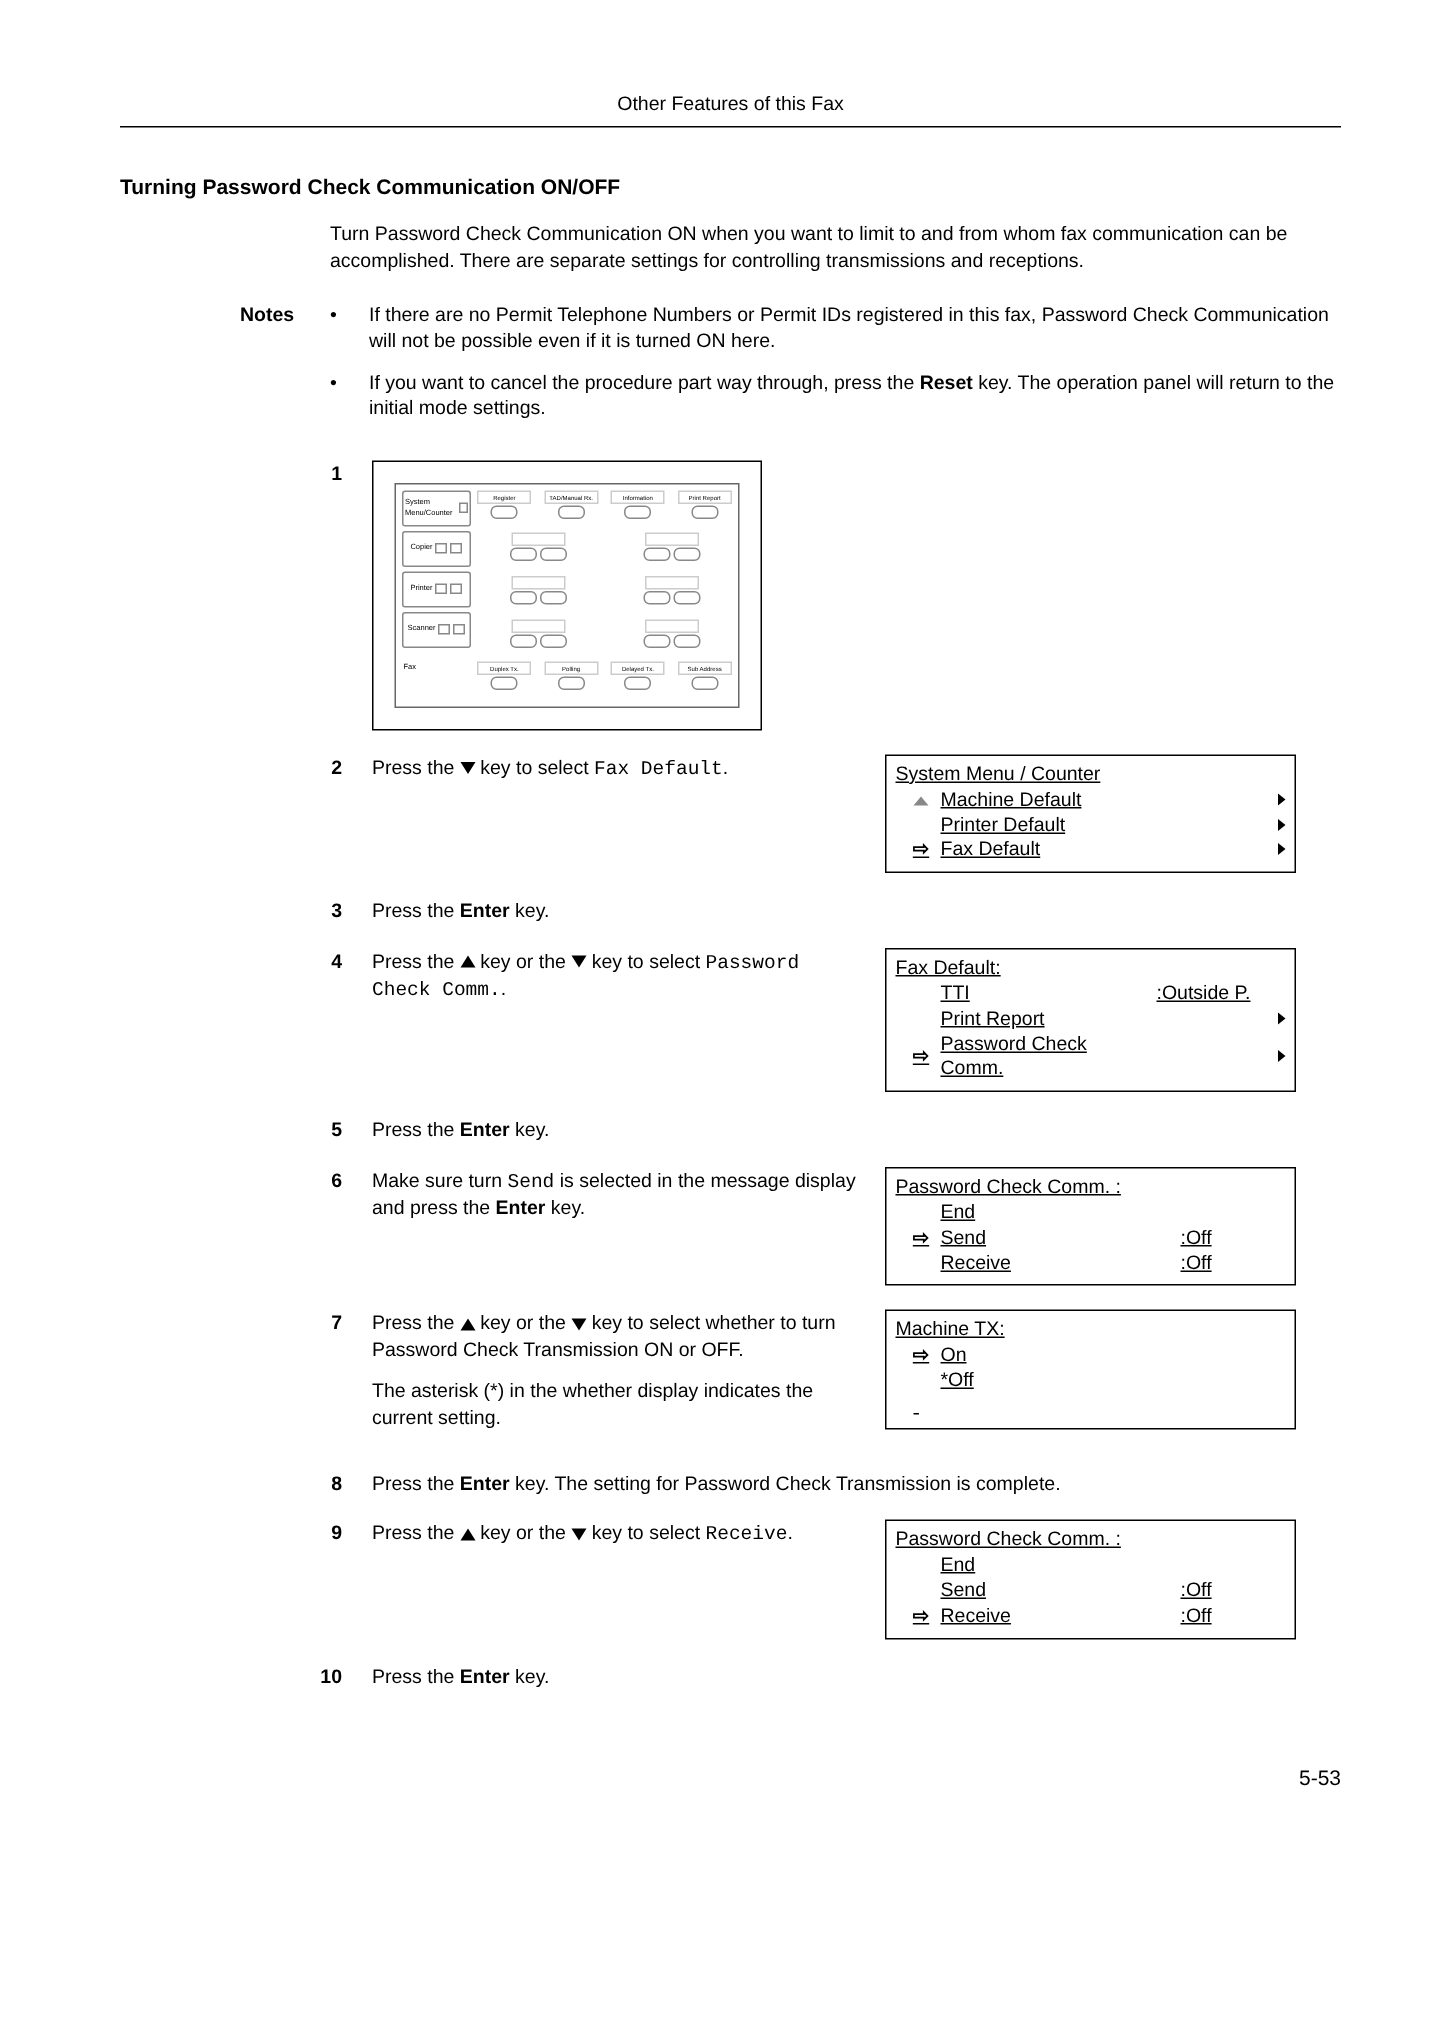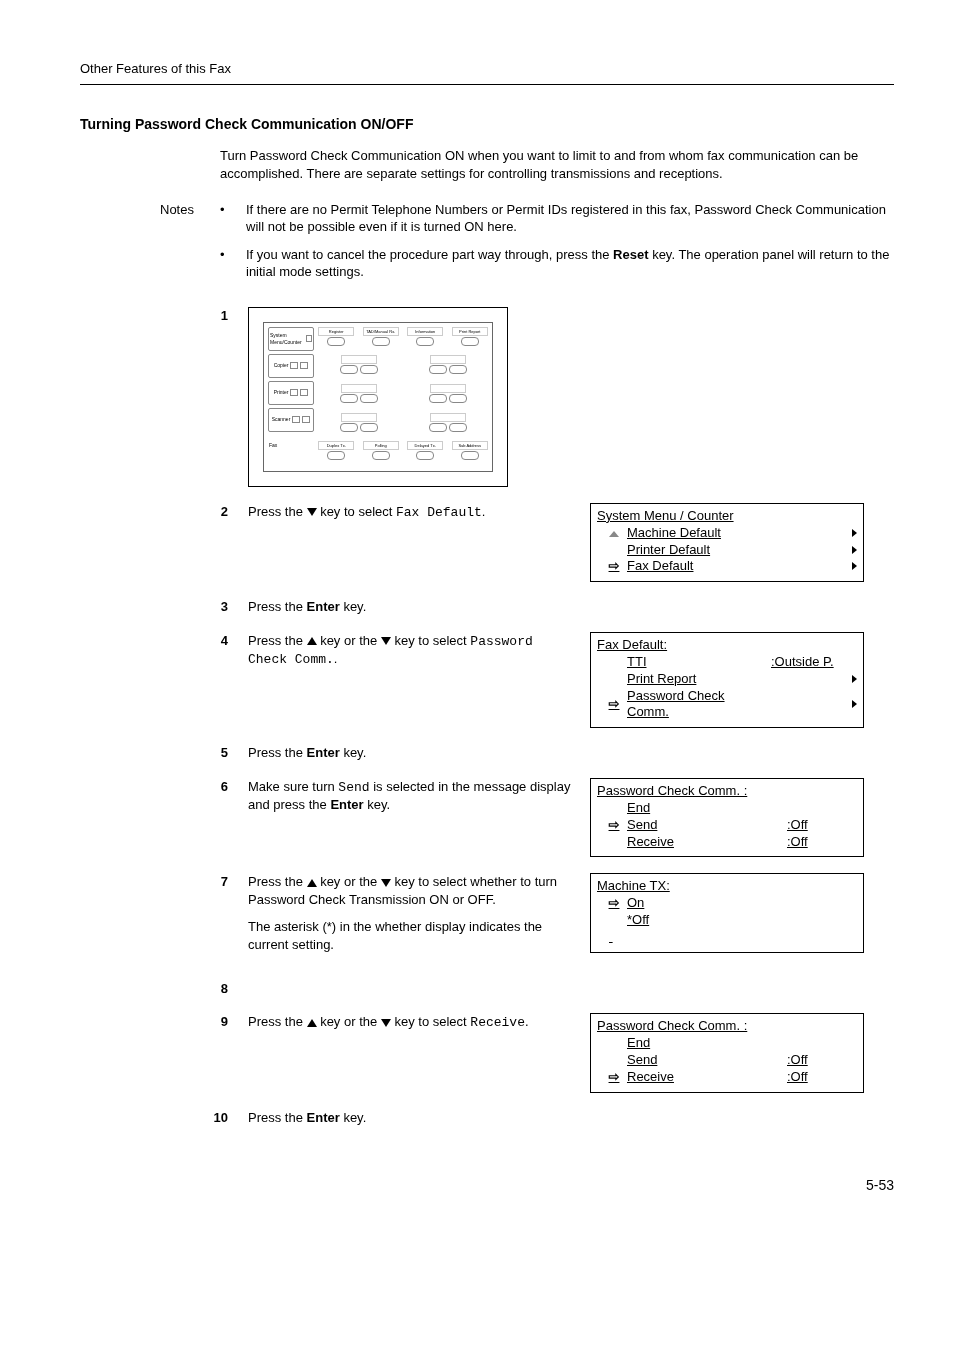--- a/index.html
+++ b/index.html
@@ -9,39 +9,39 @@
     margin: 0;
     padding: 60px 60px 40px 80px;
     width: 954px;
     box-sizing: border-box;
     line-height: 1.35;
   }
   .header-line {
     border-bottom: 1px solid #000;
     padding-bottom: 6px;
     margin-bottom: 30px;
-    text-align: left;
+    text-align: center;
     font-size: 13px;
   }
   h2.section-title {
     font-size: 14px;
     font-weight: bold;
     margin: 0 0 14px 0;
   }
   .intro {
     margin-left: 140px;
     margin-bottom: 18px;
   }
   .notes-block {
     display: flex;
     margin-left: 80px;
     margin-bottom: 16px;
   }
   .notes-label {
-    font-weight: normal;
+    font-weight: bold;
     width: 60px;
   }
   .notes-list {
     flex: 1;
   }
   .note-item {
     display: flex;
     margin-bottom: 10px;
   }
   .bullet {
@@ -479,20 +479,25 @@
             <span class="ptr"></span>
             <span class="label">*Off</span>
           </div>
         <div class="lcd-row">&nbsp;</div>
       </div>
     </div>
   </li>
 
   <li class="step">
     <div class="step-num">8</div>
+    <div class="step-body">
+        <div class="step-full">
+      <p><span>Press the </span><span class="bold">Enter</span><span> key. The setting for Password Check Transmission is complete.</span></p>
+    </div>
+      </div>
   </li>
 
   <li class="step">
     <div class="step-num">9</div>
     <div class="step-body">
       <div class="step-text">
         <p><span>Press the </span><span class="up-caret"></span><span> key or the </span><span class="down-caret"></span><span> key to select </span><span class="mono">Receive</span><span>.</span></p>
       </div>
       <div class="lcd">
         <div class="lcd-row title">Password Check Comm. :</div>

